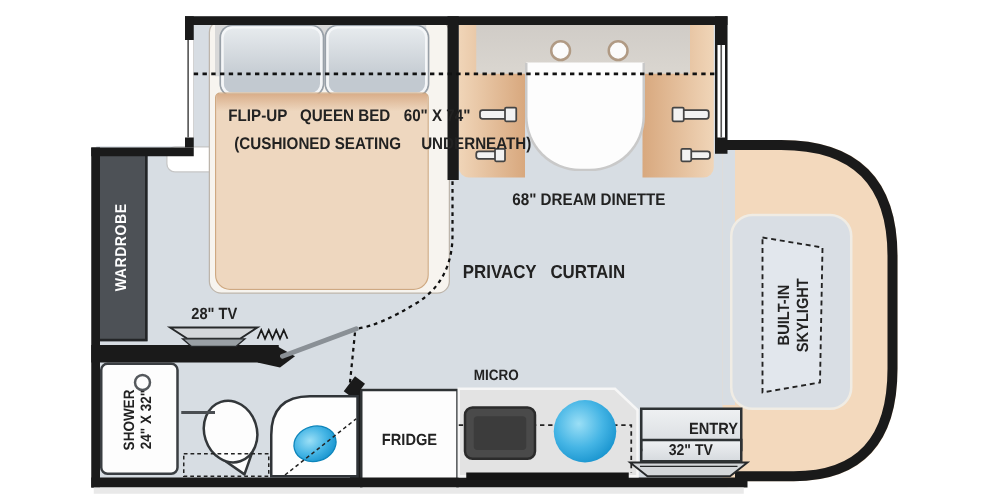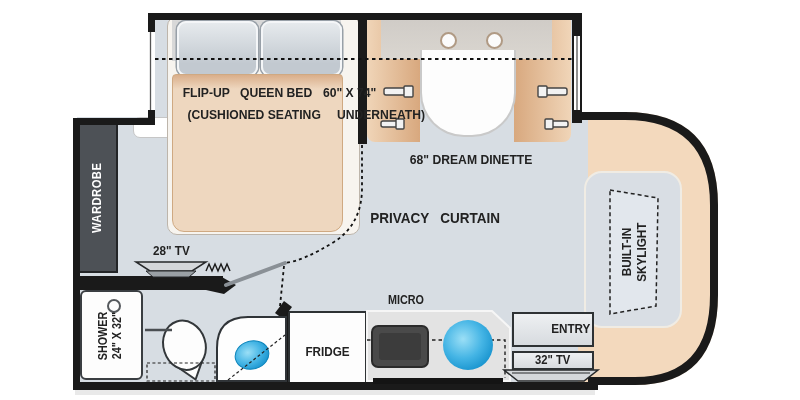--- a/index.html
+++ b/index.html
@@ -181,21 +181,21 @@
 
   <div class="abs lbl" style="left:367px;top:212px;font-size:15px;line-height:12.5px;">
     <div class="cond">PRIVACY</div>
     <div class="cond">CURTAIN</div>
   </div>
 
   <div class="abs lbl center" style="left:138px;top:244px;width:66px;height:14px;font-size:13px;">
     <span class="cond">28" TV</span>
   </div>
 
-  <div class="abs lbl center" style="left:368px;top:294px;width:58px;height:13px;font-size:12px;justify-content:flex-end;">
+  <div class="abs lbl center" style="left:368px;top:294px;width:58px;height:13px;font-size:12px;">
     <span class="cond">MICRO</span>
   </div>
 
   <div class="abs rot lbl" style="left:22px;top:177px;width:151px;height:41px;font-size:12.5px;color:#ffffff;letter-spacing:.5px;">
     <span class="cond">WARDROBE</span>
   </div>
 
   <div class="abs rot lbl" style="left:67px;top:305px;width:88px;height:62px;font-size:12px;">
     <span class="col">
       <span class="cond">SHOWER</span>
@@ -203,20 +203,20 @@
     </span>
   </div>
 
   <div class="abs rot lbl" style="left:574px;top:207px;width:120px;height:90px;font-size:13px;">
     <span class="col" style="line-height:15px;">
       <span class="cond">BUILT-IN</span>
       <span class="cond">SKYLIGHT</span>
     </span>
   </div>
 
-  <div class="abs graybox center" style="left:512px;top:312px;width:82px;height:35px;box-sizing:border-box;padding-left:36px;">
+  <div class="abs graybox center" style="left:512px;top:326px;width:82px;height:35px;box-sizing:border-box;padding-left:36px;">
     <span class="lbl cond" style="font-size:13px;">ENTRY</span>
   </div>
   <div class="abs graybox center" style="left:512px;top:351px;width:82px;height:19px;box-sizing:border-box;">
     <span class="lbl cond" style="font-size:12.5px;">32" TV</span>
   </div>
 
 </div>
 
 </body></html>

